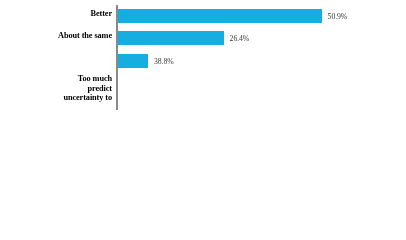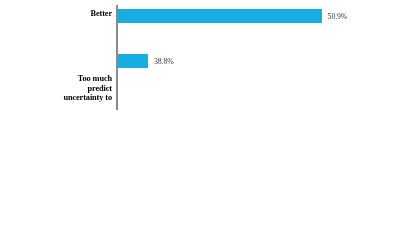--- a/index.html
+++ b/index.html
@@ -91,20 +91,25 @@
 
     <div class="bar-row" style="top:5px;">
       <div class="cat-label single">Better</div>
       <div class="bar-wrap">
         <div class="bar" style="width: 203.6px; background: rgb(22, 173, 225);"></div>
         <span class="bar-value">50.9%</span>
       </div>
     </div>
 
     <div class="bar-row" style="top:27px;">
+      <div class="cat-label single">About the same</div>
+      <div class="bar-wrap">
+        <div class="bar" style="width: 105.6px; background: rgb(22, 173, 225);"></div>
+        <span class="bar-value">26.4%</span>
+      </div>
     </div>
 
     <div class="bar-row" style="top:50px;">
       <div class="bar-wrap">
         <div class="bar" style="width: 30px; background: rgb(22, 173, 225);"></div>
         <span class="bar-value">38.8%</span>
       </div>
     </div>
 
     <div class="bar-row" style="top:73px;">

